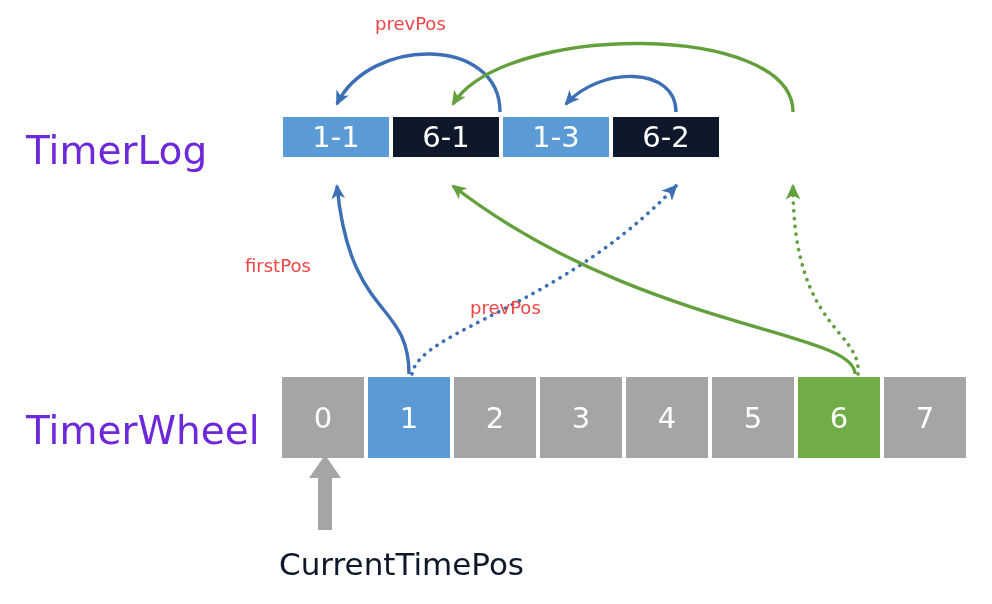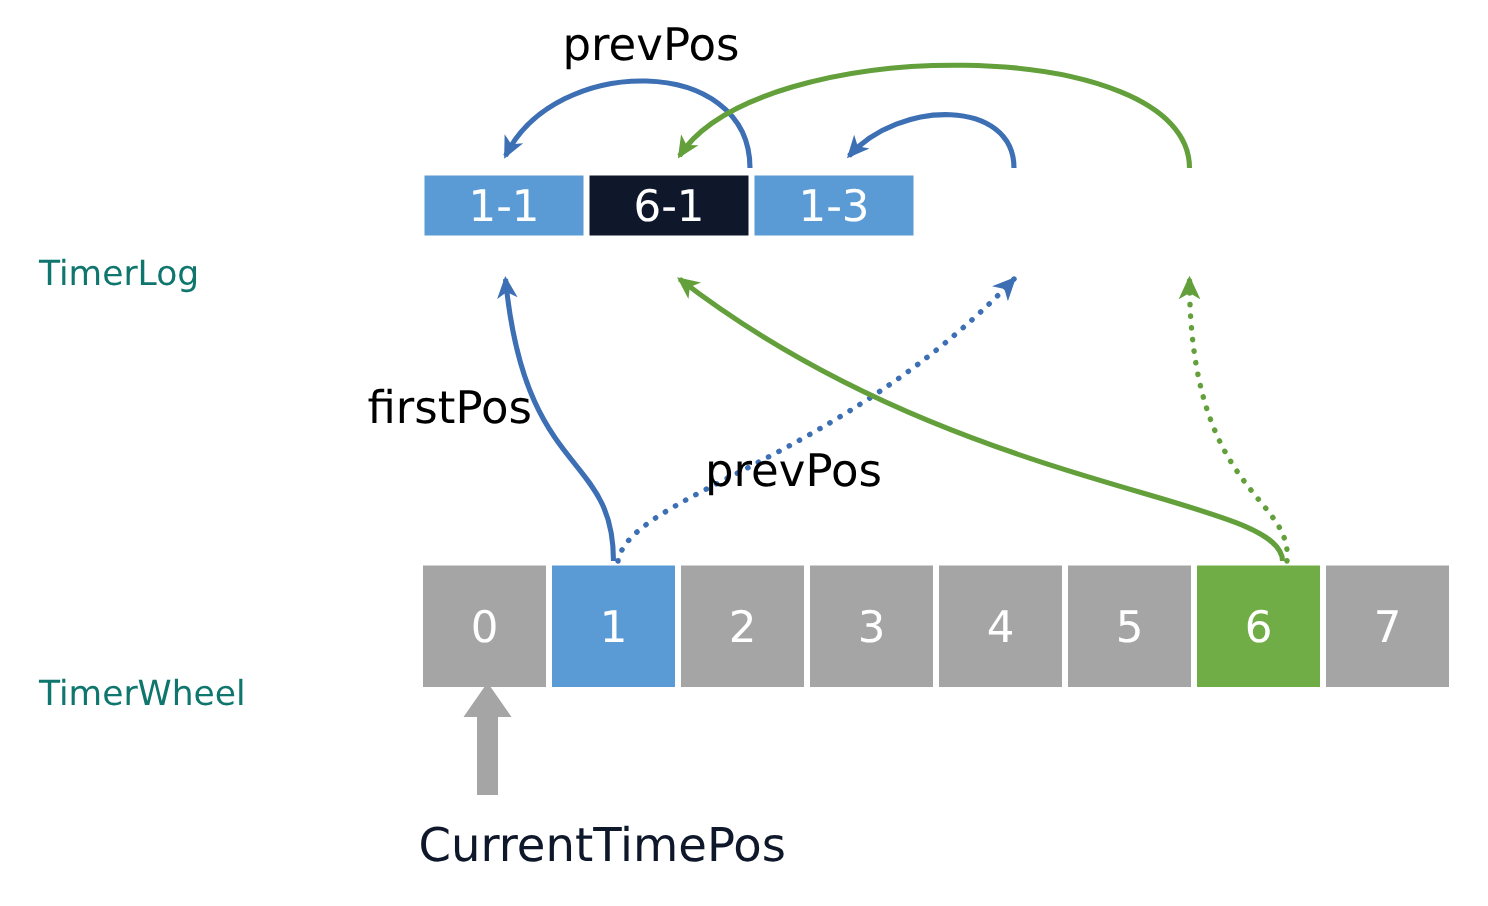--- a/index.html
+++ b/index.html
@@ -15,42 +15,41 @@
     font-family: "DejaVu Sans", "Liberation Sans", sans-serif;
   }
   #canvas {
     position: absolute;
     left: 0; top: 0;
     width: 992px;
     height: 604px;
   }
   .row-label {
     position: absolute;
-    font-size: 23px;
-    color: #0f766e;
+    font-size: 39px;
+    color: #6d28d9;
     white-space: nowrap;
     letter-spacing: 0px;
-    margin-top: 42px;
   }
   #timerlog-label { left: 26px; top: 128px; }
   #timerwheel-label { left: 26px; top: 408px; text-align: center; }
 
   #currenttimepos-label {
     position: absolute;
     left: 279px;
     top: 546px;
     font-size: 31px;
     color: #0f172a;
     white-space: nowrap;
   }
 
   .ptr-label {
     position: absolute;
-    font-size: 30px;
-    color: #000000;
+    font-size: 18px;
+    color: #ef4444;
     white-space: nowrap;
   }
   #label-prevpos { left: 375px; top: 13px; }
   #label-firstpos { left: 245px; top: 255px; }
   #label-lastpos  { left: 470px; top: 297px; }
 
   .box-row {
     position: absolute;
     display: flex;
   }
@@ -127,20 +126,21 @@
 </svg>
 
 <div class="row-label" id="timerlog-label">TimerLog</div>
 
 <div class="row-label" id="timerwheel-label">TimerWheel</div>
 
 <div class="box-row" id="timerlog-row">
   <div class="log-box blue">1-1</div>
   <div class="log-box green">6-1</div>
   <div class="log-box blue">1-3</div>
+  <div class="log-box green">6-2</div>
 </div>
 
 <div class="box-row" id="timerwheel-row">
   <div class="wheel-cell gray">0</div>
   <div class="wheel-cell blue">1</div>
   <div class="wheel-cell gray">2</div>
   <div class="wheel-cell gray">3</div>
   <div class="wheel-cell gray">4</div>
   <div class="wheel-cell gray">5</div>
   <div class="wheel-cell green">6</div>

